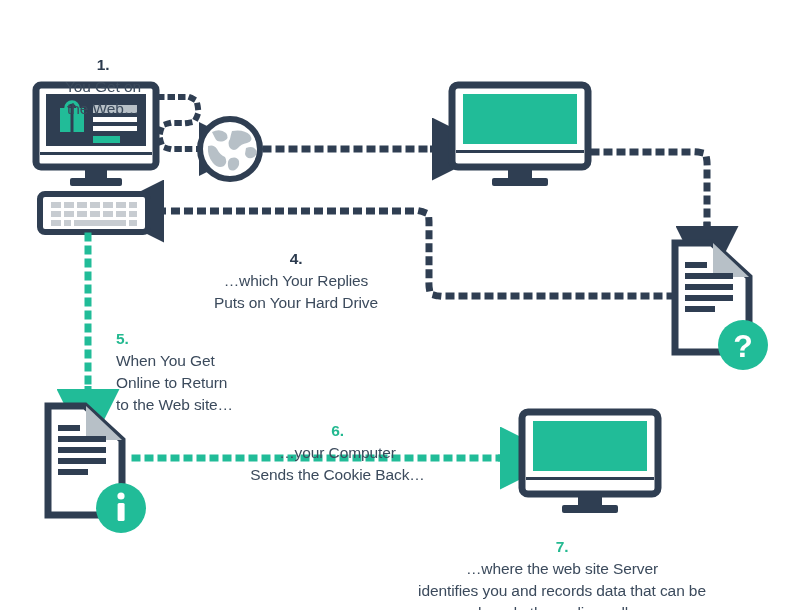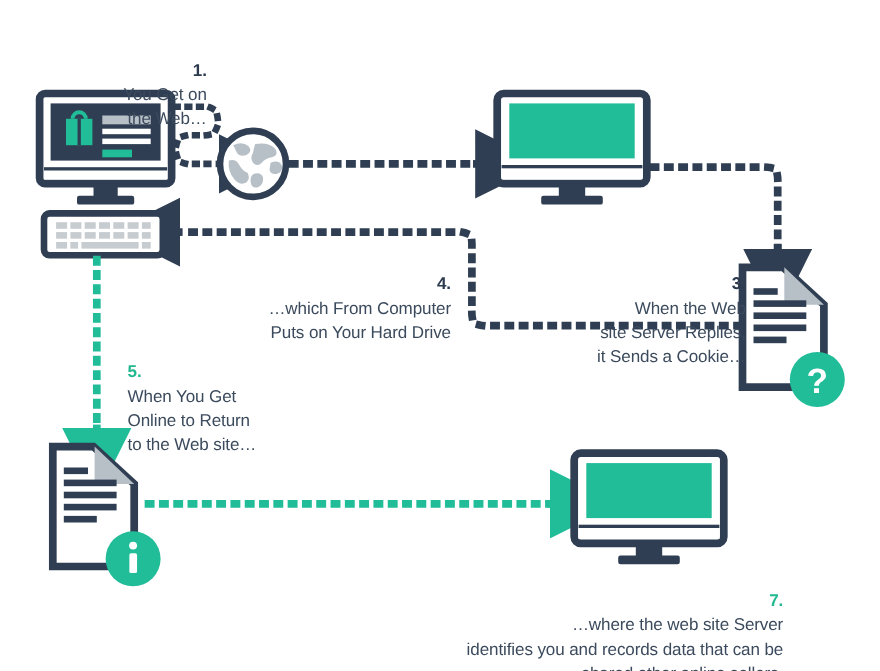--- a/index.html
+++ b/index.html
@@ -6,21 +6,21 @@
   body{
     width:800px;height:610px;overflow:hidden;
     font-family:"Liberation Sans","DejaVu Sans",sans-serif;
     color:#334155;
   }
   #stage{position:relative;width:800px;height:610px;background:#fff;}
   #stage svg.layer{position:absolute;left:0;top:0;width:800px;height:610px;}
 
   .caption{
     position:absolute;
-    text-align:right;
+    text-align:center;
     font-size:15.5px;
     line-height:22px;
     color:#3b4a5c;
     letter-spacing:-0.1px;
     white-space:pre-line;
   }
   .caption .num{font-weight:bold;color:#2b3a4d;}
   .caption .num.green{color:#23b990;}
 
   
@@ -191,40 +191,39 @@
 
   </svg>
 
   <div class="caption" id="cap1">
     <span class="num">1.</span>
     <span>You Get on
 the Web…</span>
   </div>
 
 
-  <div class="caption" id="cap3">
-    <span class="num">3.</span>
-    <span>When the Web
-site Server Replies,
-it Sends a Cookie…</span>
-  </div>
 
   <div class="caption" id="cap4">
     <span class="num">4.</span>
-    <span>…which From Computer
+    <span>…which Your Replies
 Puts on Your Hard Drive</span>
   </div>
 
   <div class="caption" id="cap5">
     <span class="num green">5.</span>
     <span>When You Get
 Online to Return
 to the Web site…</span>
   </div>
 
+  <div class="caption" id="cap6">
+    <span class="num green">6.</span>
+    <span>…your Computer
+Sends the Cookie Back…</span>
+  </div>
 
   <div class="caption" id="cap7">
     <span class="num green">7.</span>
     <span>…where the web site Server
 identifies you and records data that can be
 shared other online sellers.</span>
   </div>
 
 </div>
 

